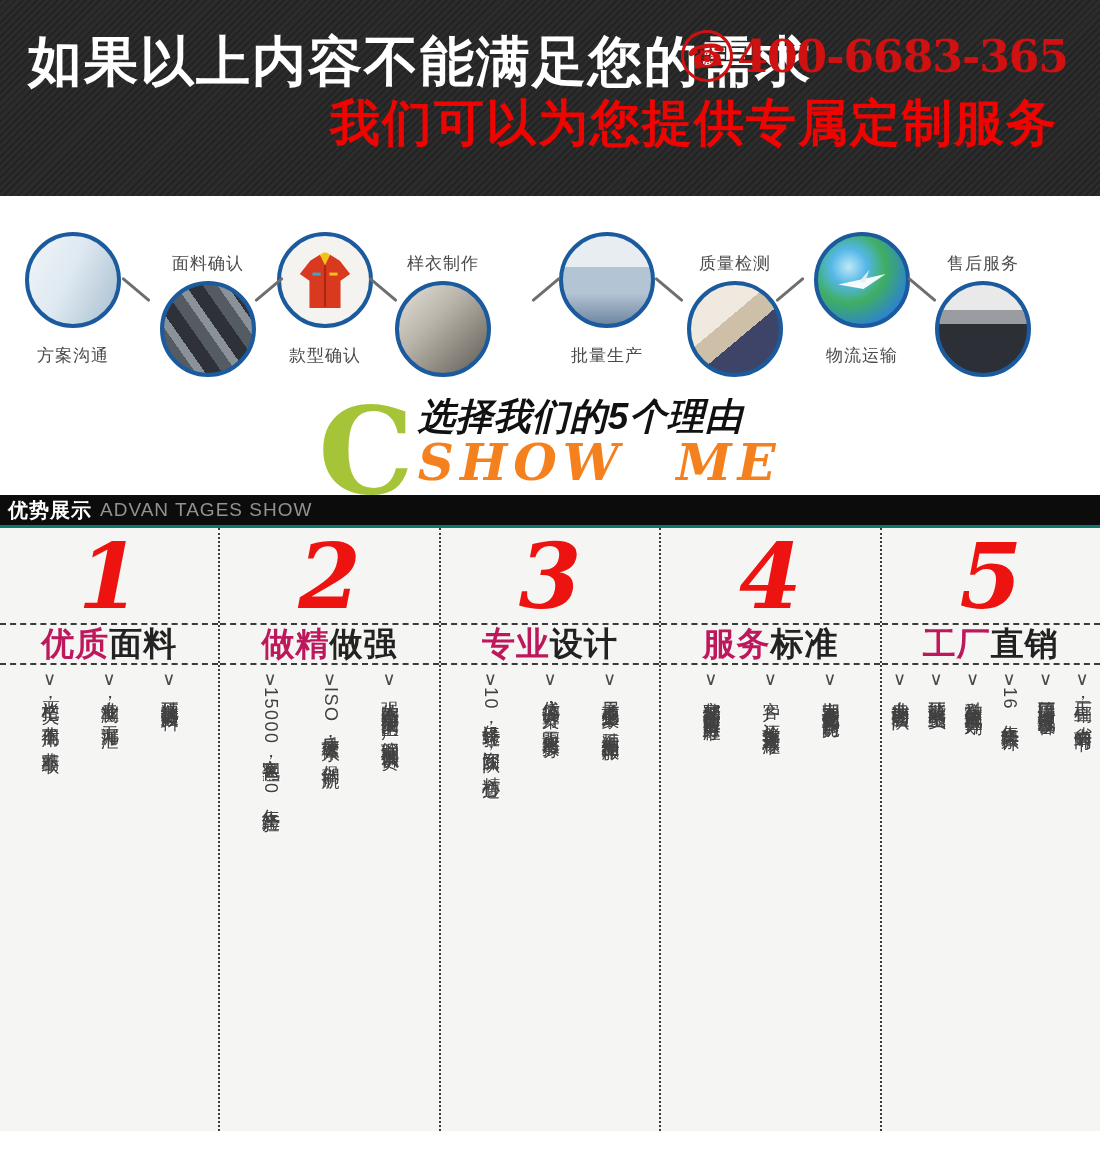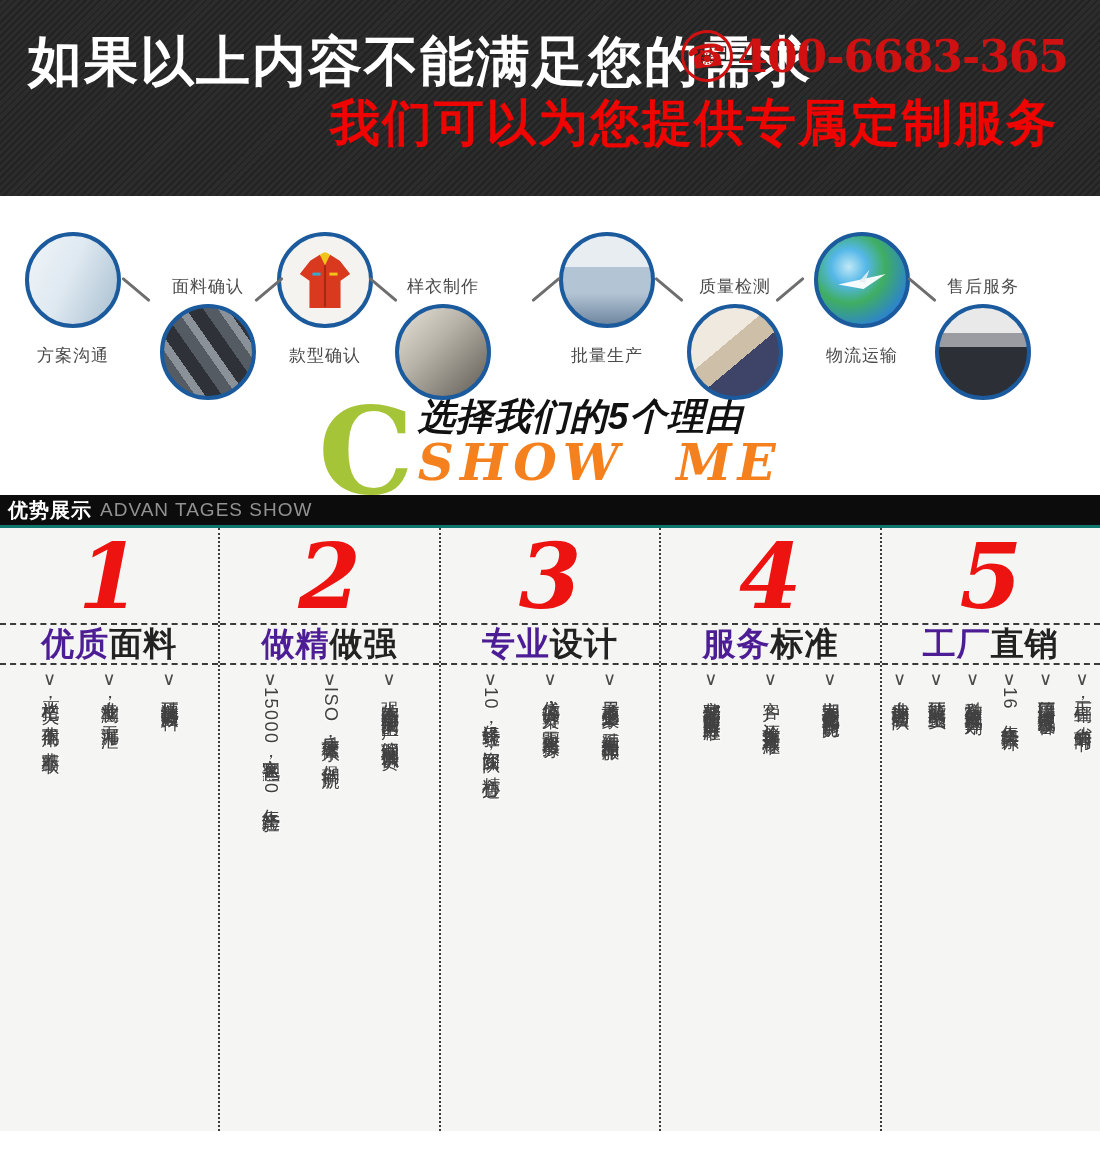--- a/index.html
+++ b/index.html
@@ -24,21 +24,21 @@
   .process-bar{height:47px;background:#3a3a3a;display:flex;align-items:center;
     justify-content:center;position:relative;z-index:3;}
   .pb-txt{color:#fff;font-size:40px;font-weight:bold;letter-spacing:2px;}
   .pb-num{color:#e8120c;font-size:74px;font-weight:bold;line-height:47px;margin:0 4px;
     position:relative;top:-8px;font-family:"DejaVu Serif",serif;}
 
   
   .flow{height:200px;background:#fff;position:relative;}
   .step{position:absolute;width:120px;display:flex;flex-direction:column;align-items:center;}
   .step.high{top:36px;}
-  .step.low{top:56px;margin-top:23px;}
+  .step.low{top:56px;}
   .circle{width:96px;height:96px;border-radius:50%;border:4px solid #1b5b9d;
     box-sizing:border-box;overflow:hidden;background:#dde6ee;flex:none;display:flex;
     align-items:center;justify-content:center;}
   .step.high .circle{order:0;}
   .step.high .step-label{order:1;margin-top:16px;}
   .step.low .step-label{order:0;margin-bottom:6px;}
   .step.low .circle{order:1;}
   .step-label{font-size:17px;color:#4a4a4a;letter-spacing:1px;white-space:nowrap;}
   .s1{left:13px}.s2{left:148px}.s3{left:265px}.s4{left:383px}
   .s5{left:547px}.s6{left:675px}.s7{left:802px}.s8{left:923px}
@@ -77,21 +77,21 @@
   
   .adv{height:603px;background:#f5f5f3;display:flex;}
   .adv-col{flex:1;display:flex;flex-direction:column;box-sizing:border-box;}
   .adv-col + .adv-col{border-left:2px dotted #3b3b3b;}
   .adv-num{height:95px;display:flex;align-items:center;justify-content:center;
     font-family:"DejaVu Serif",serif;font-style:italic;font-weight:bold;font-size:90px;
     color:#ed1310;line-height:1;}
   .adv-head{height:42px;border-top:2px dashed #3b3b3b;border-bottom:2px dashed #3b3b3b;
     display:flex;align-items:center;justify-content:center;font-size:33px;font-weight:bold;
     color:#222;letter-spacing:1px;box-sizing:border-box;}
-  .adv-head .hl{color:#4c1d95;}
+  .adv-head .hl{color:#be185d;}
   .strips{flex:1;display:flex;flex-direction:row-reverse;justify-content:space-evenly;
     align-items:flex-start;padding-top:6px;}
   .strips.dense{justify-content:space-between;padding-left:8px;padding-right:8px;}
   .strip{display:flex;flex-direction:column;align-items:center;}
   .mk{font-size:18px;color:#4a4a4a;line-height:16px;height:16px;}
   .vt{writing-mode:vertical-rl;text-orientation:mixed;font-size:18px;letter-spacing:1.5px;
     color:#414141;line-height:1.1;text-shadow:1px 1px 0 #ffffff;}
 
   .footer-white{height:16px;background:#fff;}
 </style>

